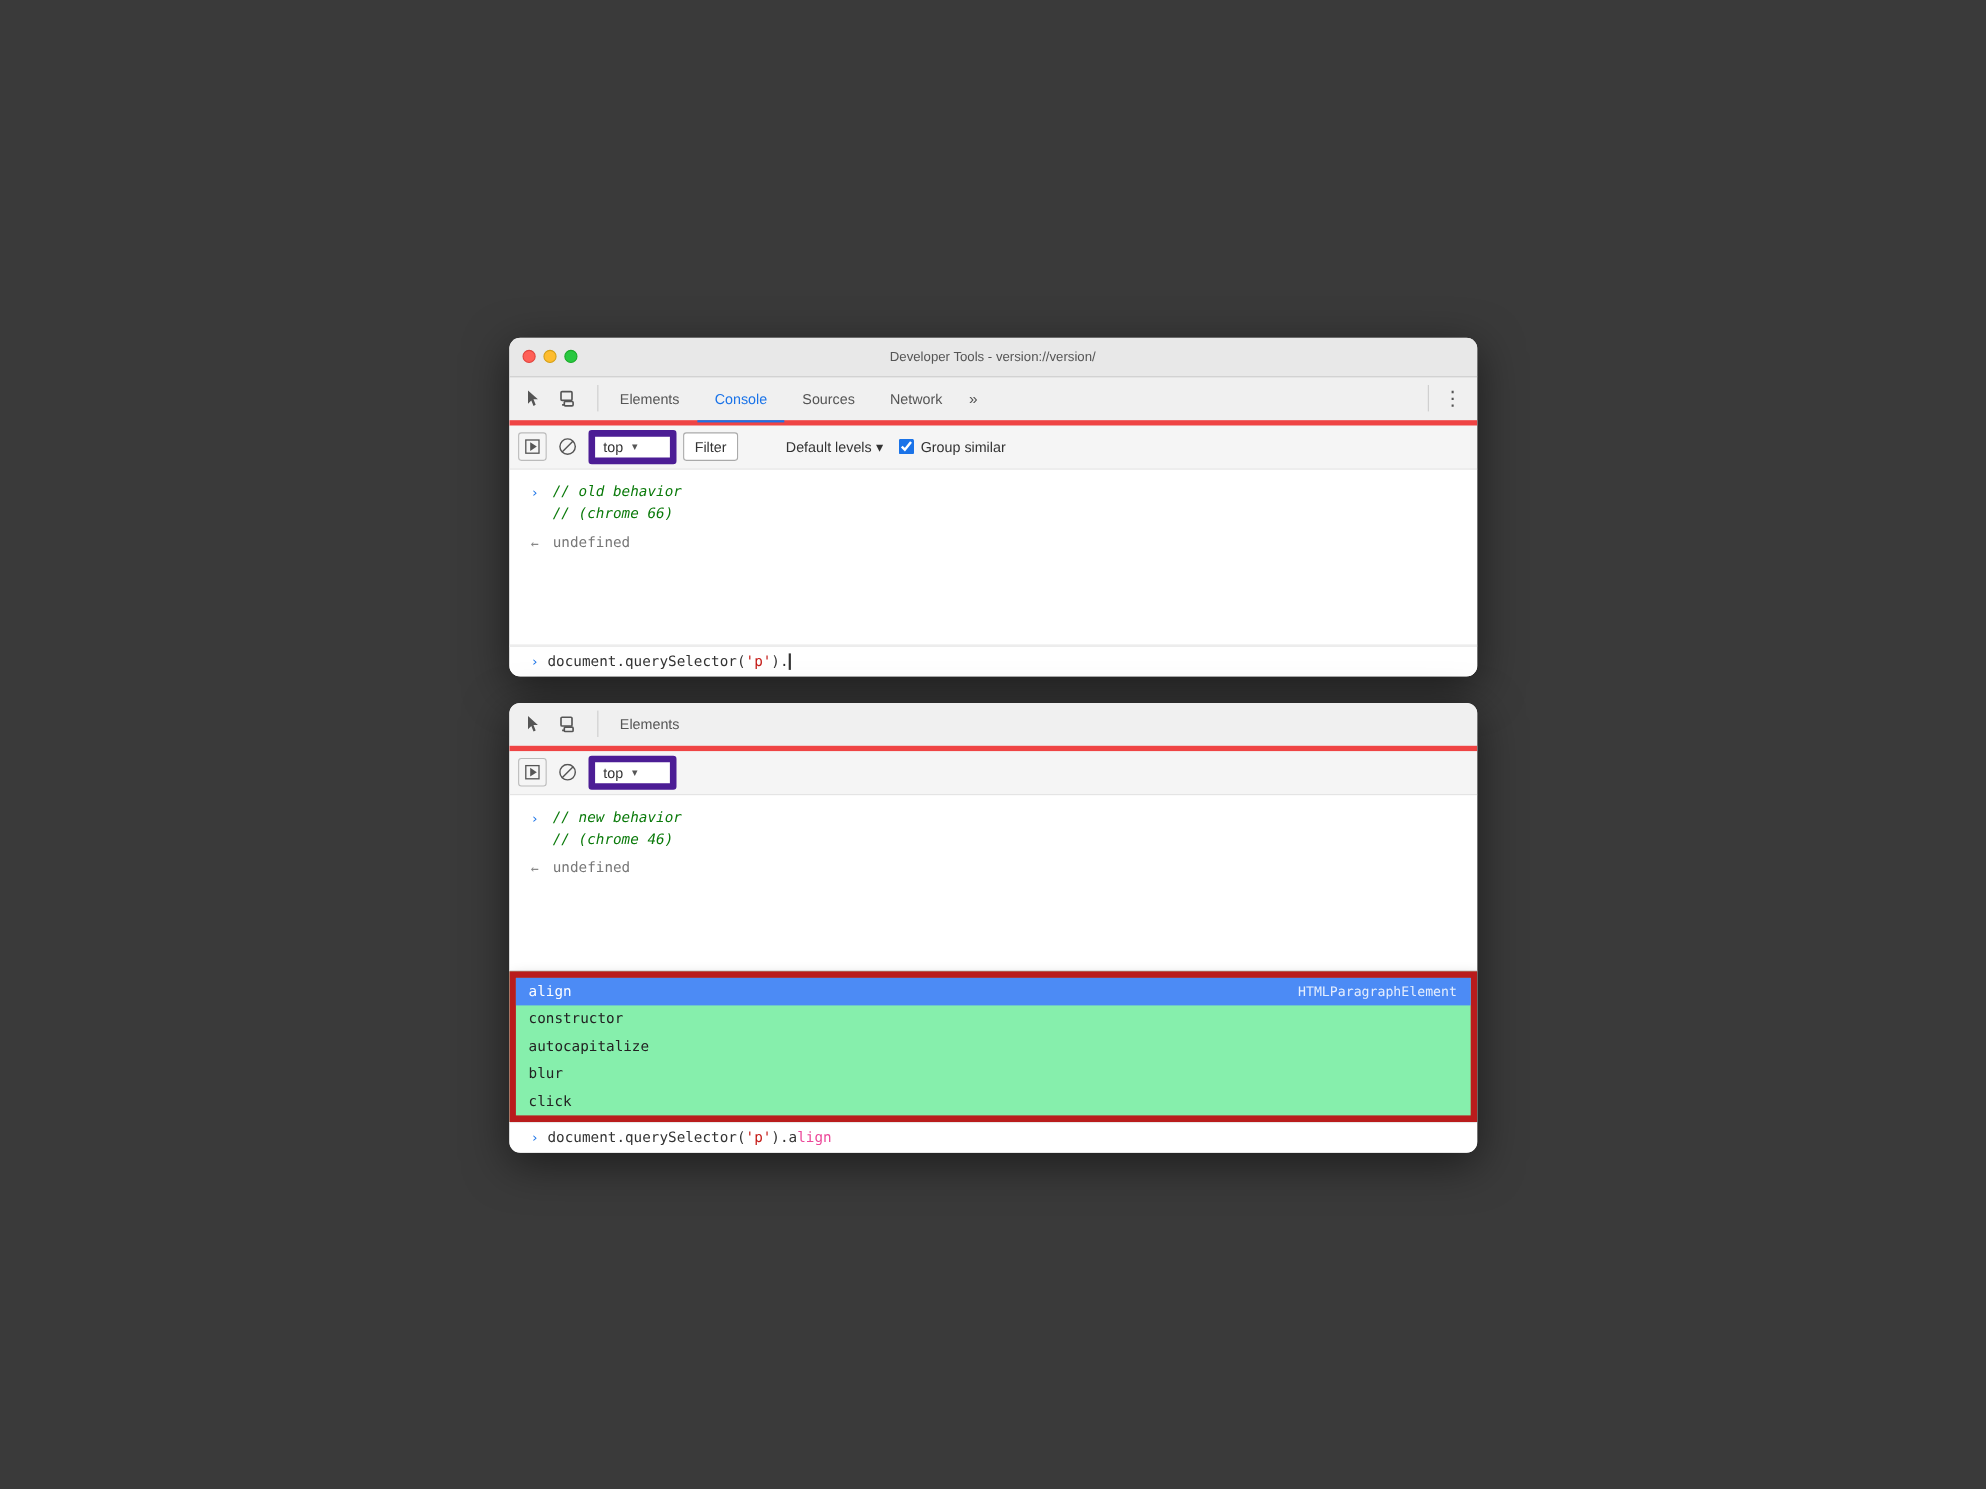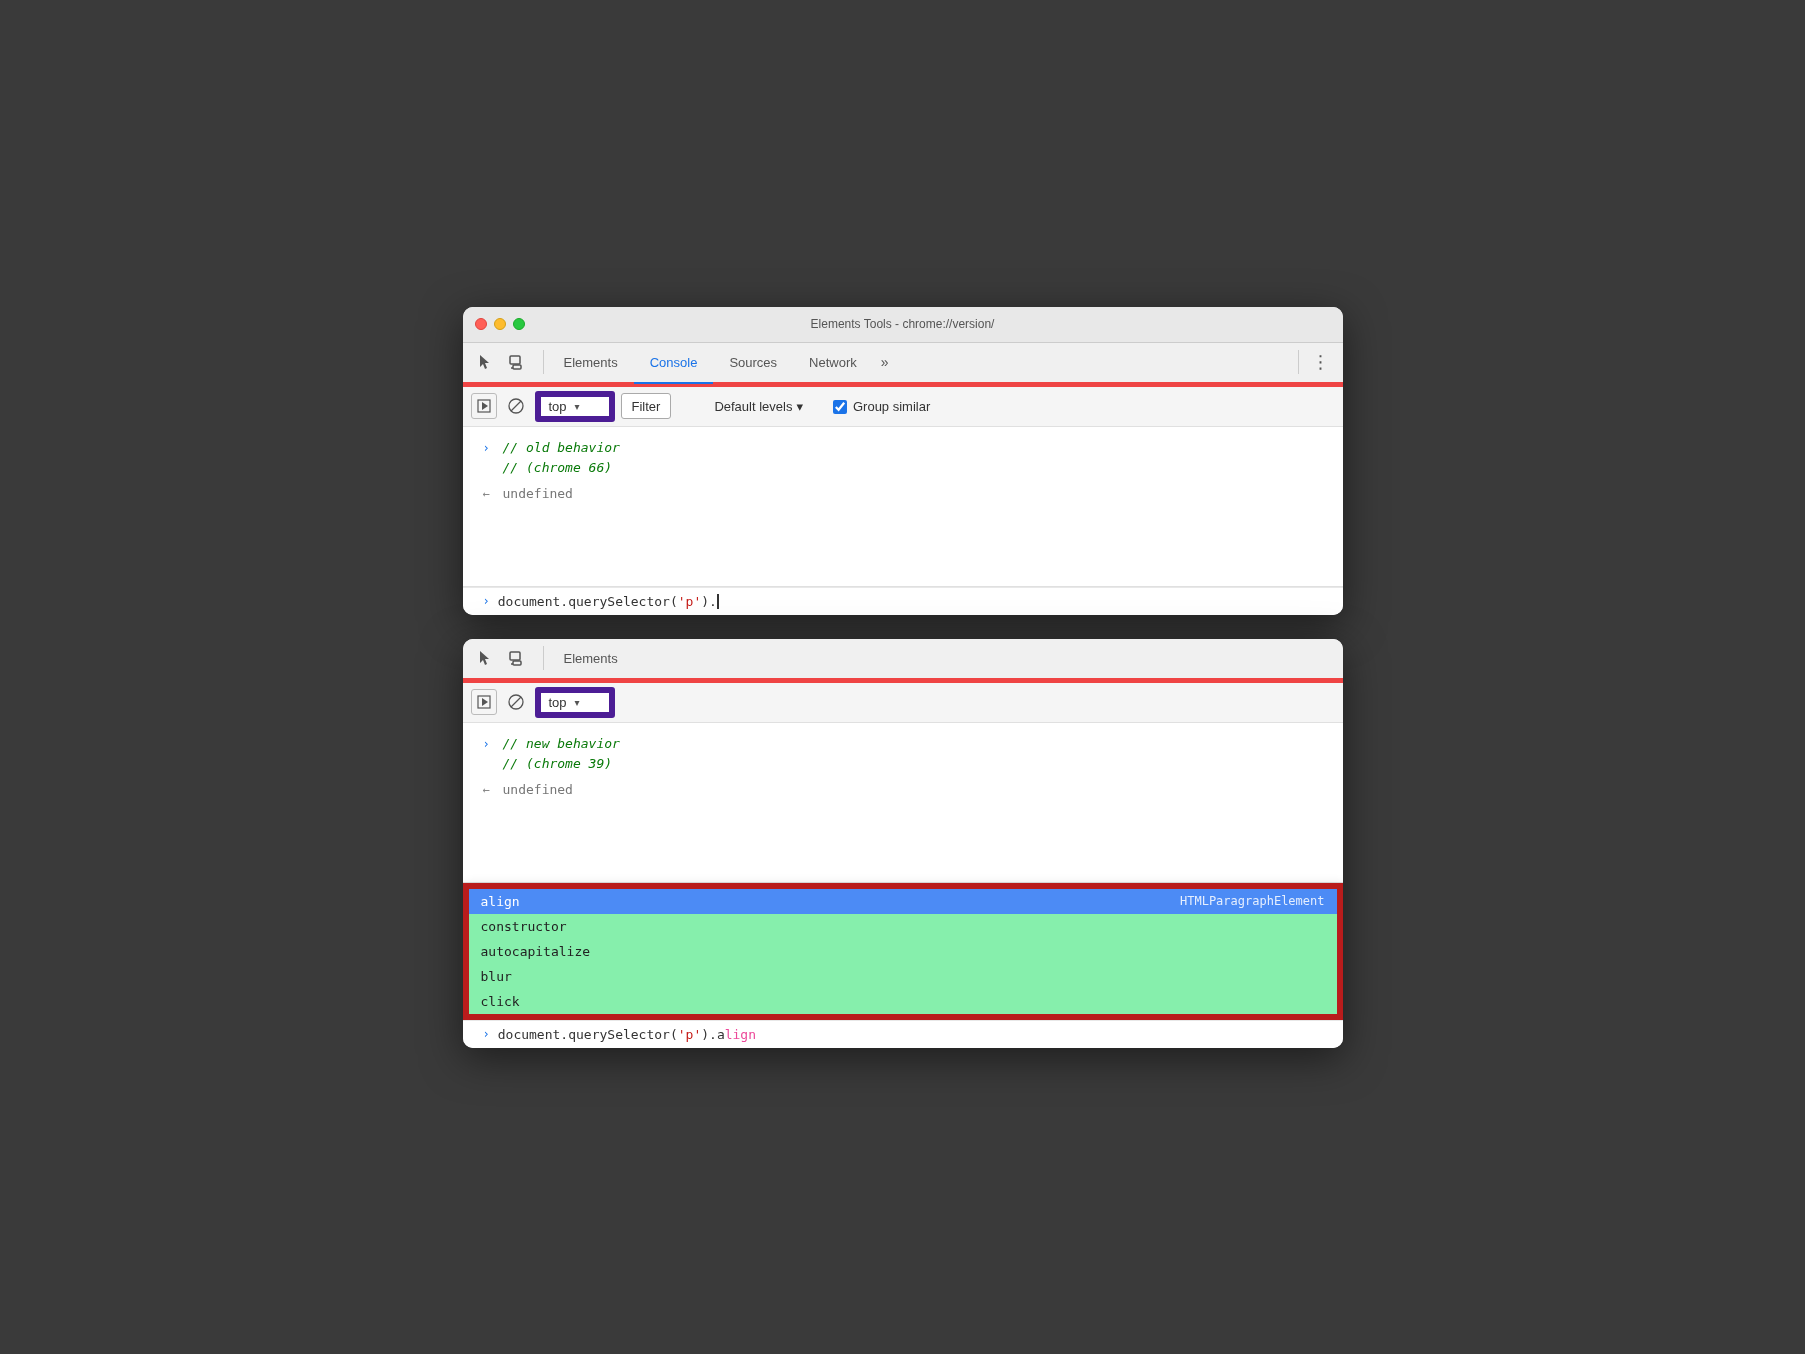--- a/index.html
+++ b/index.html
@@ -204,25 +204,24 @@
       padding: 2px 8px;
       background: transparent;
       border: none;
       cursor: pointer;
       font-size: 13px;
       color: #333;
       margin-left: 29px;
     }
     .checkbox-wrapper {
       display: flex;
-      align-items: flex-end;
+      align-items: center;
       gap: 6px;
       font-size: 13px;
       color: #333;
-      margin-left: 16px;
     }
     .checkbox-wrapper input[type="checkbox"] {
       width: 14px;
       height: 14px;
       accent-color: #1a73e8;
     }
 
     
     .console-output {
       background: white;
@@ -334,21 +333,21 @@
 <body>
 
 <div class="devtools-window">
 
   <div class="title-bar">
     <div class="traffic-lights">
       <div class="traffic-light tl-red"></div>
       <div class="traffic-light tl-yellow"></div>
       <div class="traffic-light tl-green"></div>
     </div>
-    <span class="title-bar-text">Elements Tools - chrome://version/</span>
+    <span class="title-bar-text">Developer Tools - version://version/</span>
   </div>
 
   <div class="tab-bar">
     <div class="tab-bar-icons">
       <div class="tab-icon">
         <svg width="18" height="18" viewBox="0 0 18 18" fill="none">
           <path d="M4 2 L4 14 L7 11 L9 16 L11 15 L9 10 L13 10 Z" fill="#555"></path>
         </svg>
       </div>
       <div class="tab-icon">
@@ -475,21 +474,21 @@
       <span>top</span>
       <span class="dropdown-arrow">▾</span>
     </div>
   </div>
 
   <div class="console-output">
     <div class="console-entry">
       <span class="entry-arrow">›</span>
       <div>
         <div class="entry-text green-italic">// new behavior</div>
-        <div class="entry-text green-italic">// (chrome 39)</div>
+        <div class="entry-text green-italic">// (chrome 46)</div>
       </div>
     </div>
     <div class="console-entry">
       <span class="entry-arrow left">←</span>
       <span class="entry-text gray">undefined</span>
     </div>
   </div>
 
   <div class="autocomplete-dropdown">
     <div class="autocomplete-item selected">

